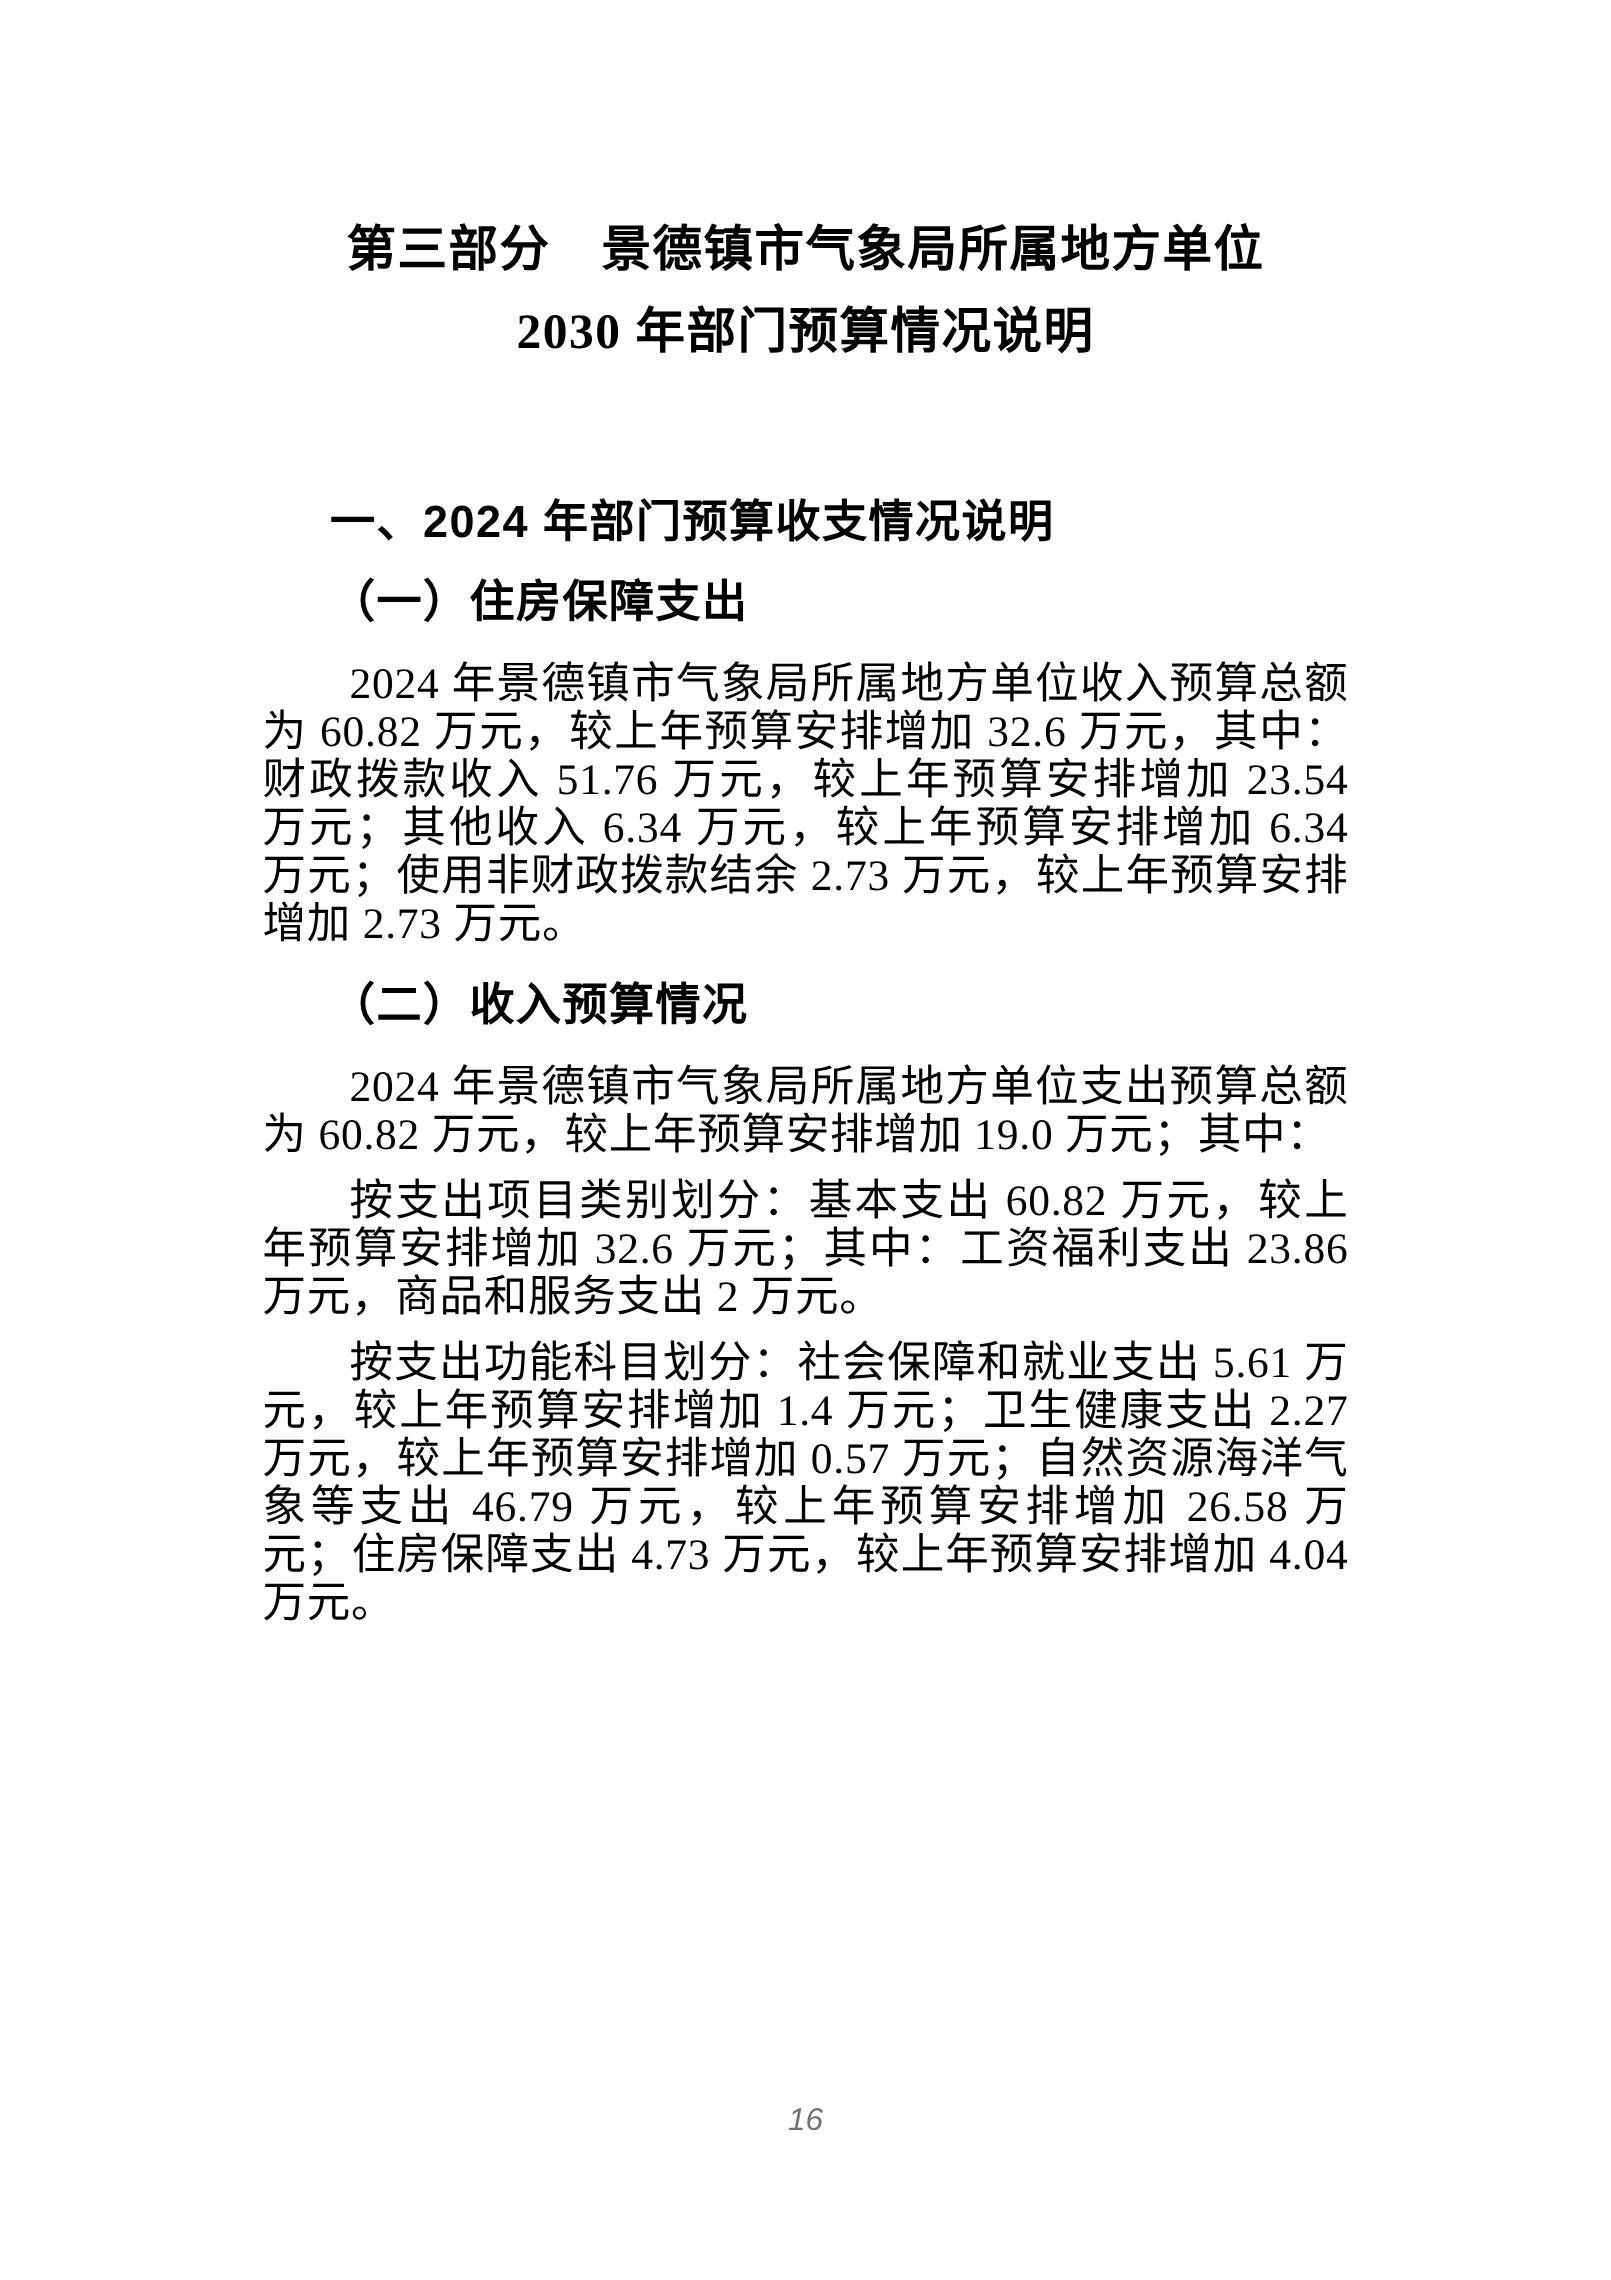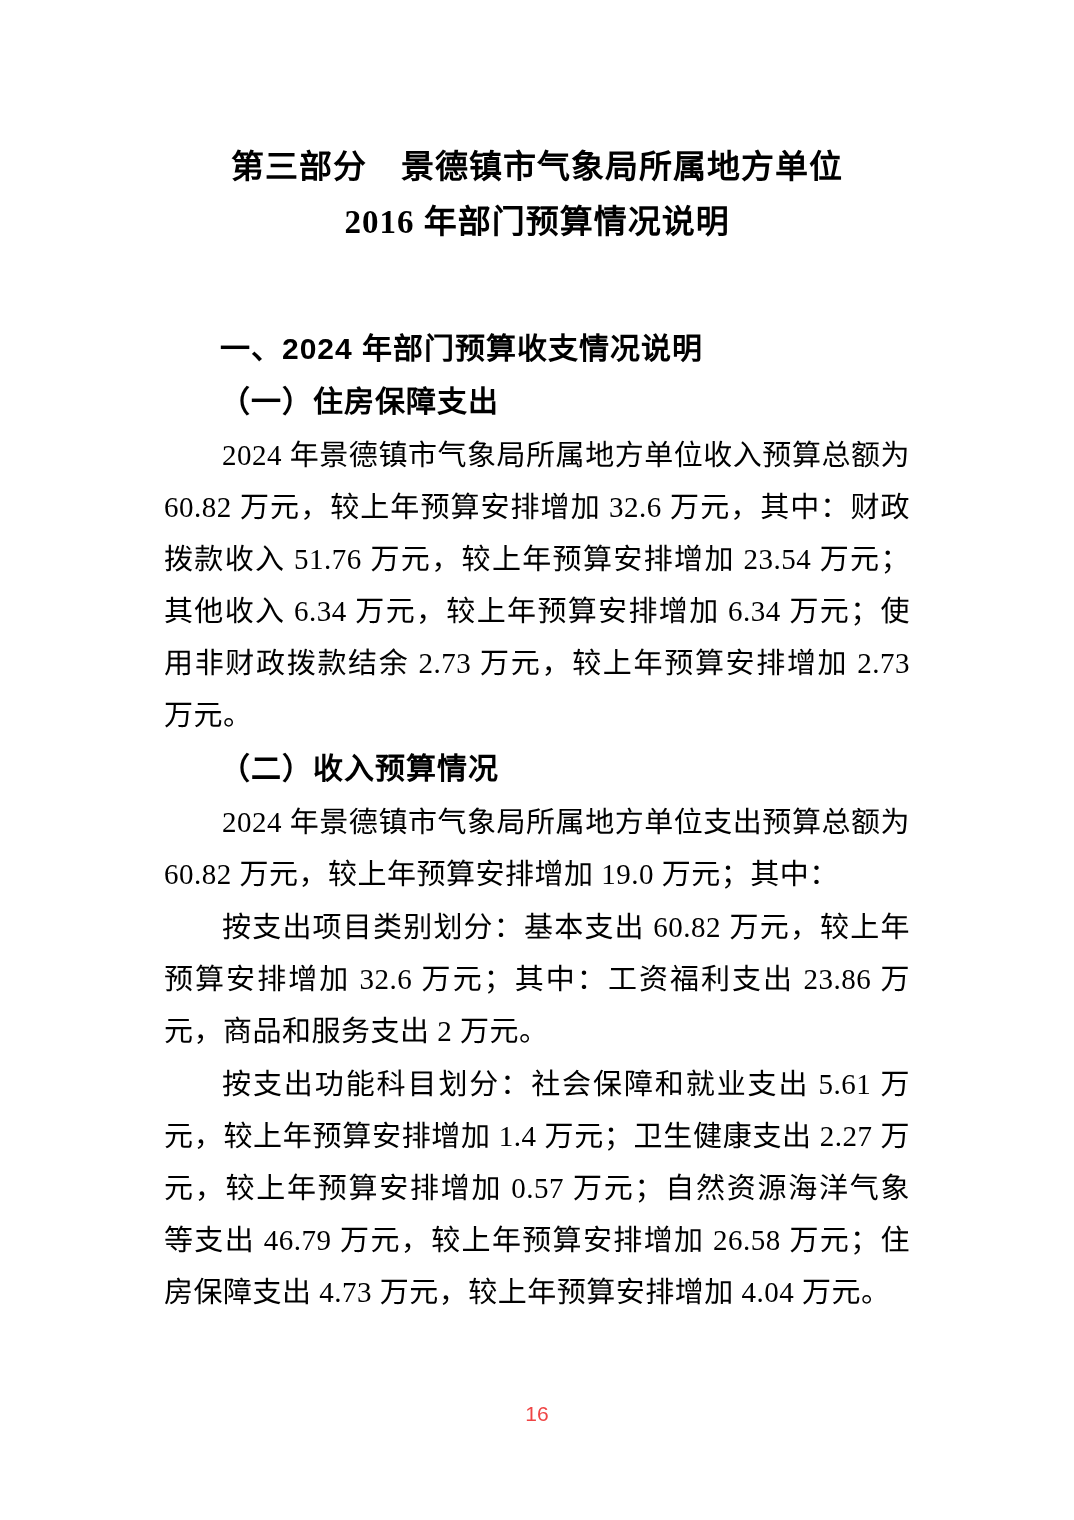--- a/index.html
+++ b/index.html
@@ -43,47 +43,48 @@
   }
   .sub-heading {
     font-size: 30px;
     font-weight: bold;
     line-height: 53px;
     padding-left: 57px;
     font-family: "Liberation Serif", "DejaVu Serif", serif;
     letter-spacing: 1px;
   }
   p.body-para {
-    margin: 1px;
+    margin: 12px;
     font-size: 29px;
-    line-height: 52px;
+    line-height: 32px;
     text-align: justify;
     text-indent: 2em;
     letter-spacing: 0.5px;
   }
   .page-number {
     position: absolute;
     left: 0;
     right: 0;
     top: 1402px;
     text-align: center;
     font-size: 21px;
-    color: #ef4444;
+    color: #737373;
     font-family: "Liberation Sans", "DejaVu Sans", sans-serif;
+    font-style: italic;
   }
 </style>
 </head>
 <body>
 
 <div class="page">
   <div class="content">
 
     <div class="doc-title">第三部分　景德镇市气象局所属地方单位</div>
 
-    <div class="doc-title">2016 年部门预算情况说明</div>
+    <div class="doc-title">2030 年部门预算情况说明</div>
 
     <div class="section-heading">一、2024 年部门预算收支情况说明</div>
 
     <div class="sub-heading">（一）住房保障支出</div>
 
     <p class="body-para">2024 年景德镇市气象局所属地方单位收入预算总额为 60.82 万元，较上年预算安排增加 32.6 万元，其中：财政拨款收入 51.76 万元，较上年预算安排增加 23.54 万元；其他收入 6.34 万元，较上年预算安排增加 6.34 万元；使用非财政拨款结余 2.73 万元，较上年预算安排增加 2.73 万元。</p>
 
     <div class="sub-heading">（二）收入预算情况</div>
 
     <p class="body-para">2024 年景德镇市气象局所属地方单位支出预算总额为 60.82 万元，较上年预算安排增加 19.0 万元；其中：</p>

